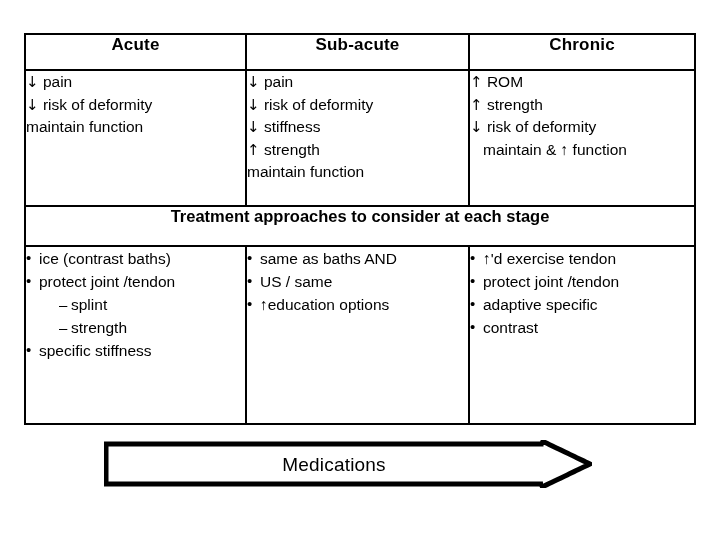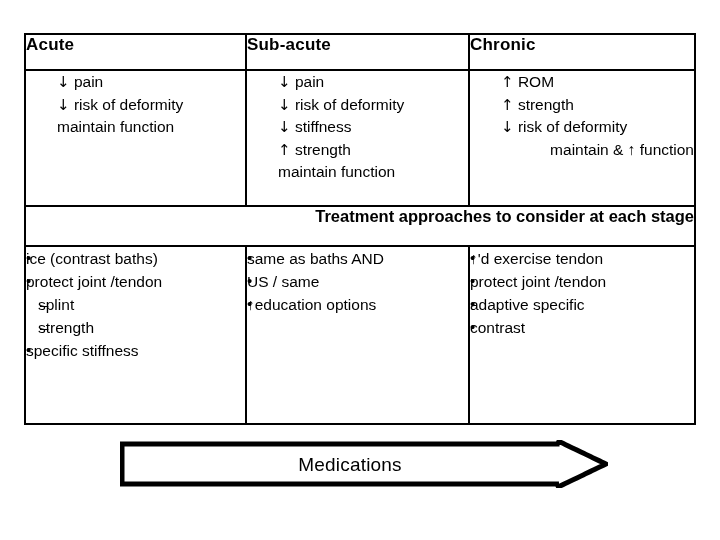--- a/index.html
+++ b/index.html
@@ -40,100 +40,100 @@
     background: #ffffff;
   }
 
   .col-a { width: 221px; }
   .col-b { width: 223px; }
   .col-c { width: 226px; }
 
   
   .hdr-cell {
     height: 34px;
-    text-align: left;
+    text-align: center;
     vertical-align: middle;
     font-size: 17px;
     font-weight: bold;
     letter-spacing: 0.2px;
   }
 
   
   .goals-cell {
     height: 134px;
     padding: 8px 0 0 8px;
   }
   .goals-list {
     list-style: none;
     margin: 0;
     padding: 0;
   }
   .goals-list li {
     font-size: 15.5px;
     line-height: 21.5px;
     white-space: nowrap;
-    margin-left: 31px;
   }
   .goals-list li.indent-space {
-    padding-left: 5px;
-    text-align: right;
+    padding-left: 13px;
   }
   .arrow {
     display: inline-block;
     font-family: "DejaVu Sans", sans-serif;
     font-size: 15px;
   }
 
   
   .banner-cell {
     height: 38px;
-    text-align: right;
+    text-align: center;
     vertical-align: middle;
     font-size: 16.5px;
     font-weight: bold;
   }
 
   
   .treat-cell {
     height: 176px;
     padding: 8px 0 0 8px;
   }
   .treat-list {
     list-style: none;
     margin: 0;
     padding: 0;
   }
   .treat-list li {
     font-size: 15.5px;
     line-height: 23px;
     white-space: nowrap;
     position: relative;
+    padding-left: 13px;
   }
   .treat-list li.bullet::before {
     content: "\2022";
     position: absolute;
     left: 0;
     top: -1px;
     font-size: 15px;
   }
   .treat-list li.sub {
-    padding-left: 12px;
+    padding-left: 26px;
+    margin-left: 19px;
   }
   .treat-list li.sub::before {
     content: "\2013";
     position: absolute;
     left: 14px;
     top: 0;
     font-size: 15px;
   }
 
   
   .med-arrow-wrap {
     position: absolute;
-    left: 120px;
+    left: 104px;
     top: 440px;
     width: 488px;
     height: 48px;
     text-decoration: underline;
   }
   .med-arrow-svg {
     position: absolute;
     left: 0; top: 0;
     width: 488px;
     height: 48px;

